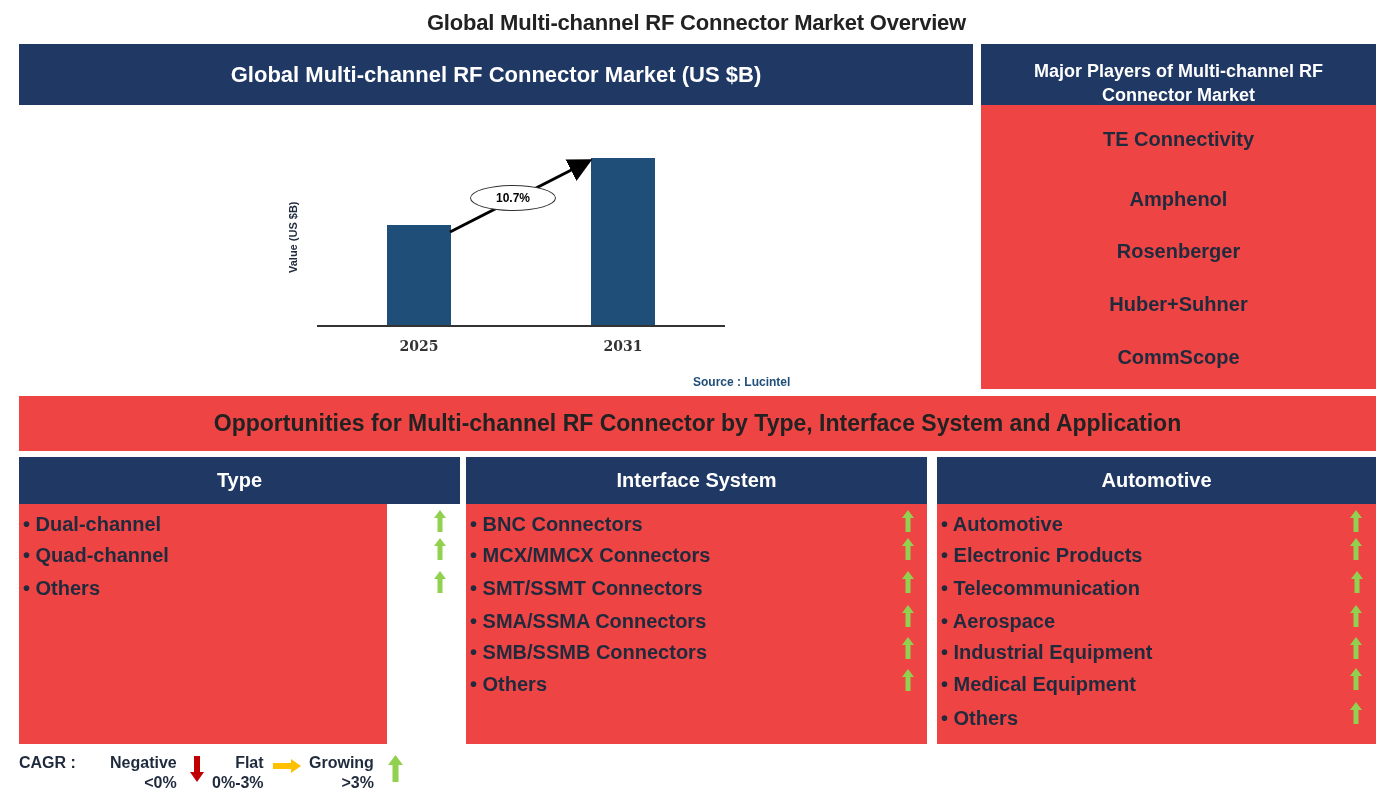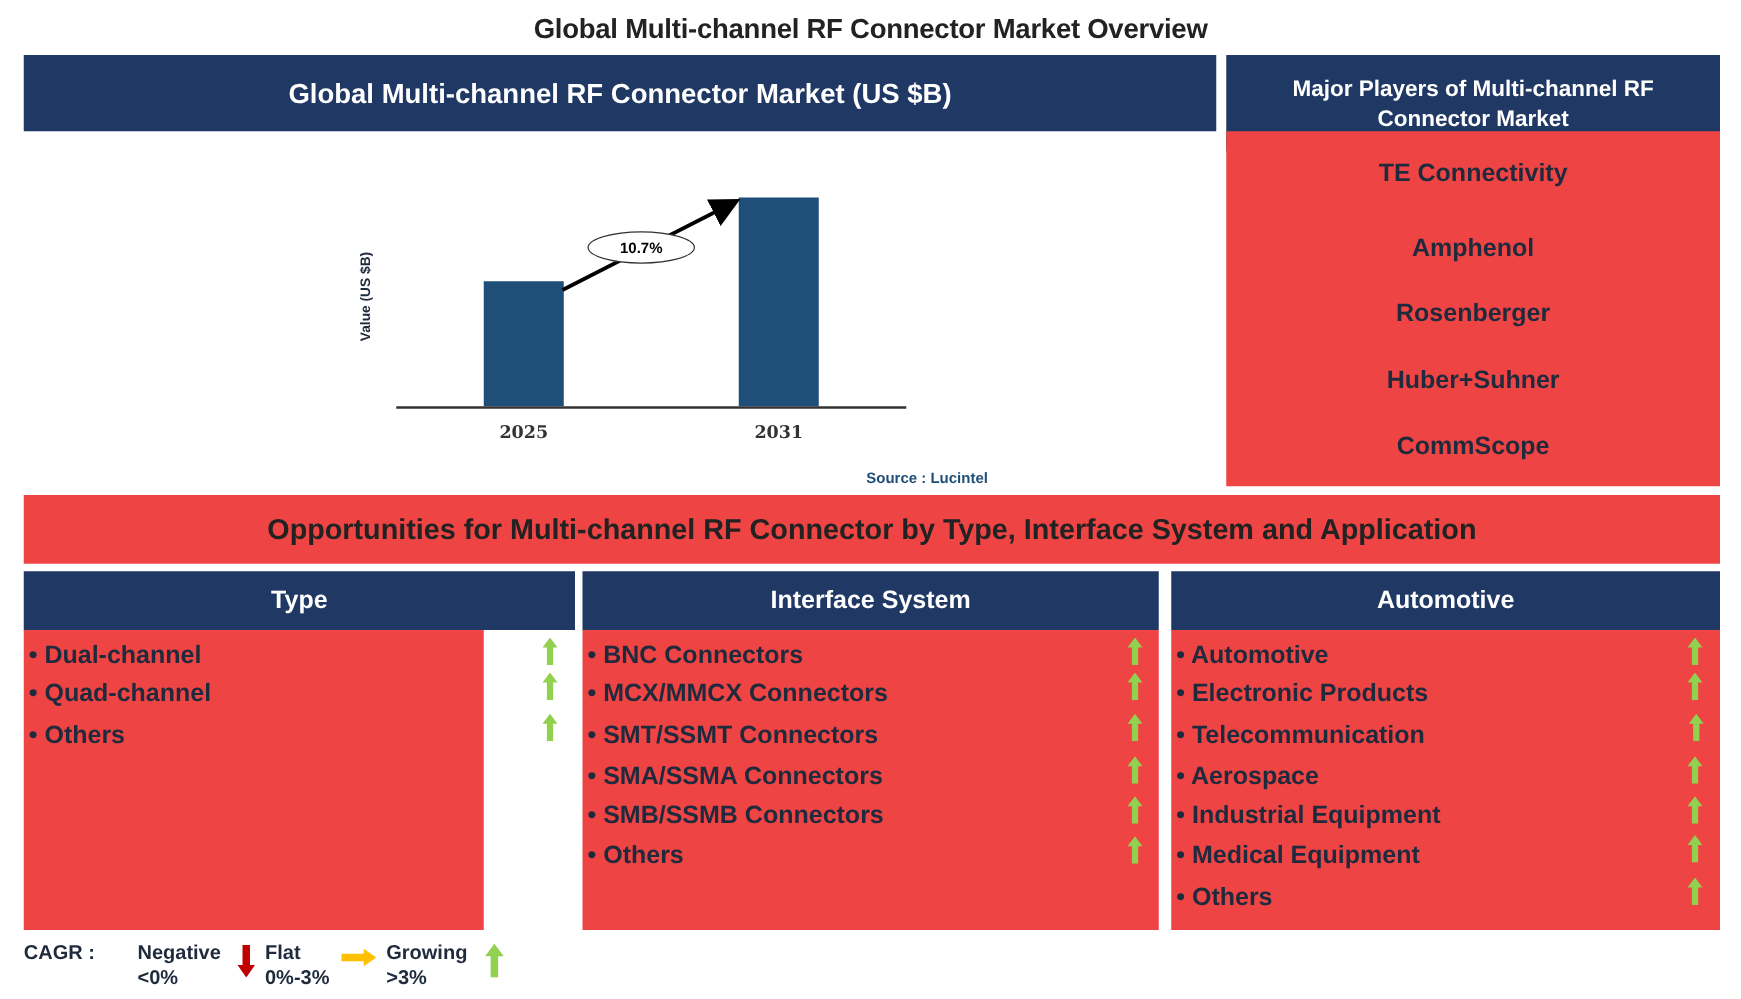--- a/index.html
+++ b/index.html
@@ -53,21 +53,21 @@
     font-size: 23px; font-weight: bold; color: #222;
   }
   .col-header {
     top: 457px; height: 47px; display: flex; align-items: center; justify-content: center; font-size: 20px;
   }
   .col-body { top: 504px; height: 240px; }
   .item {
     position: absolute; left: 4px; font-size: 20px; font-weight: bold; color: #1f2a3d; white-space: nowrap;
   }
   .up-arrow { position: absolute; width: 12px; height: 22px; }
-  .legend-text { font-size: 16px; font-weight: bold; color: #1f2a3d; line-height: 20px; }
+  .legend-text { font-size: 16px; font-weight: bold; color: #1f2a3d; line-height: 20px; text-align: right; }
 </style>
 </head>
 <body>
 
 <div class="abs main-title">Global Multi-channel RF Connector Market Overview</div>
 
 <div class="abs chart-header navy">Global Multi-channel RF Connector Market (US $B)</div>
 
 <div class="abs chart-area">
   <div class="y-label" style="top:168px;">Value (US $B)</div>

